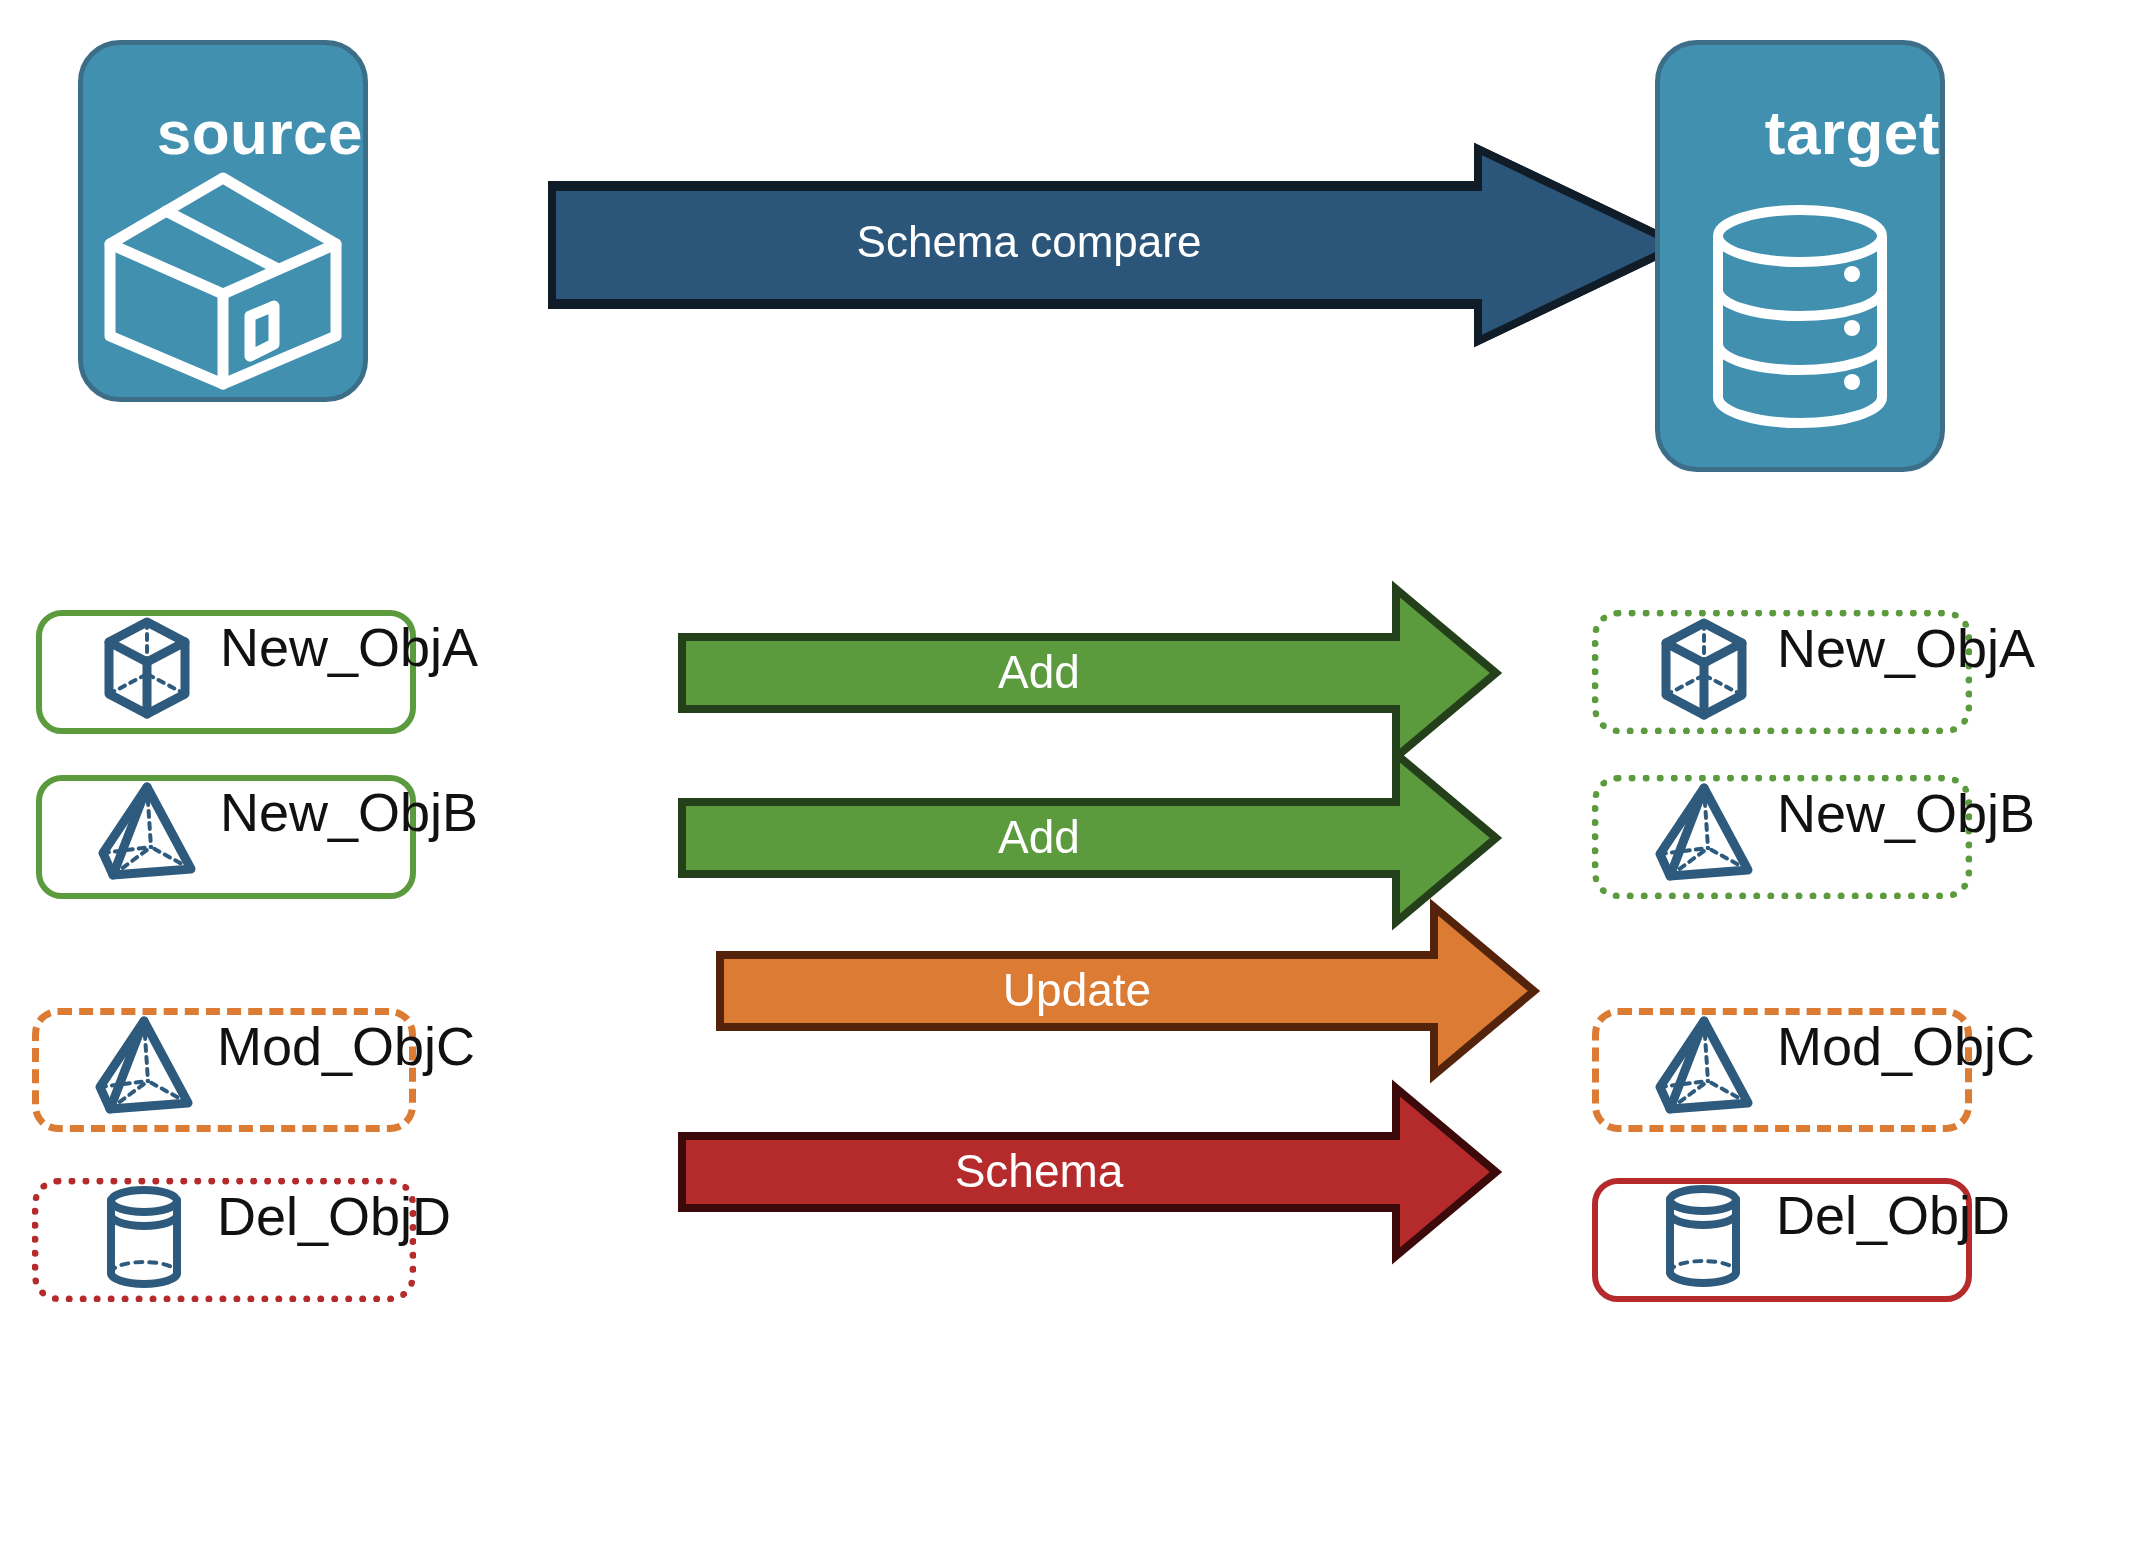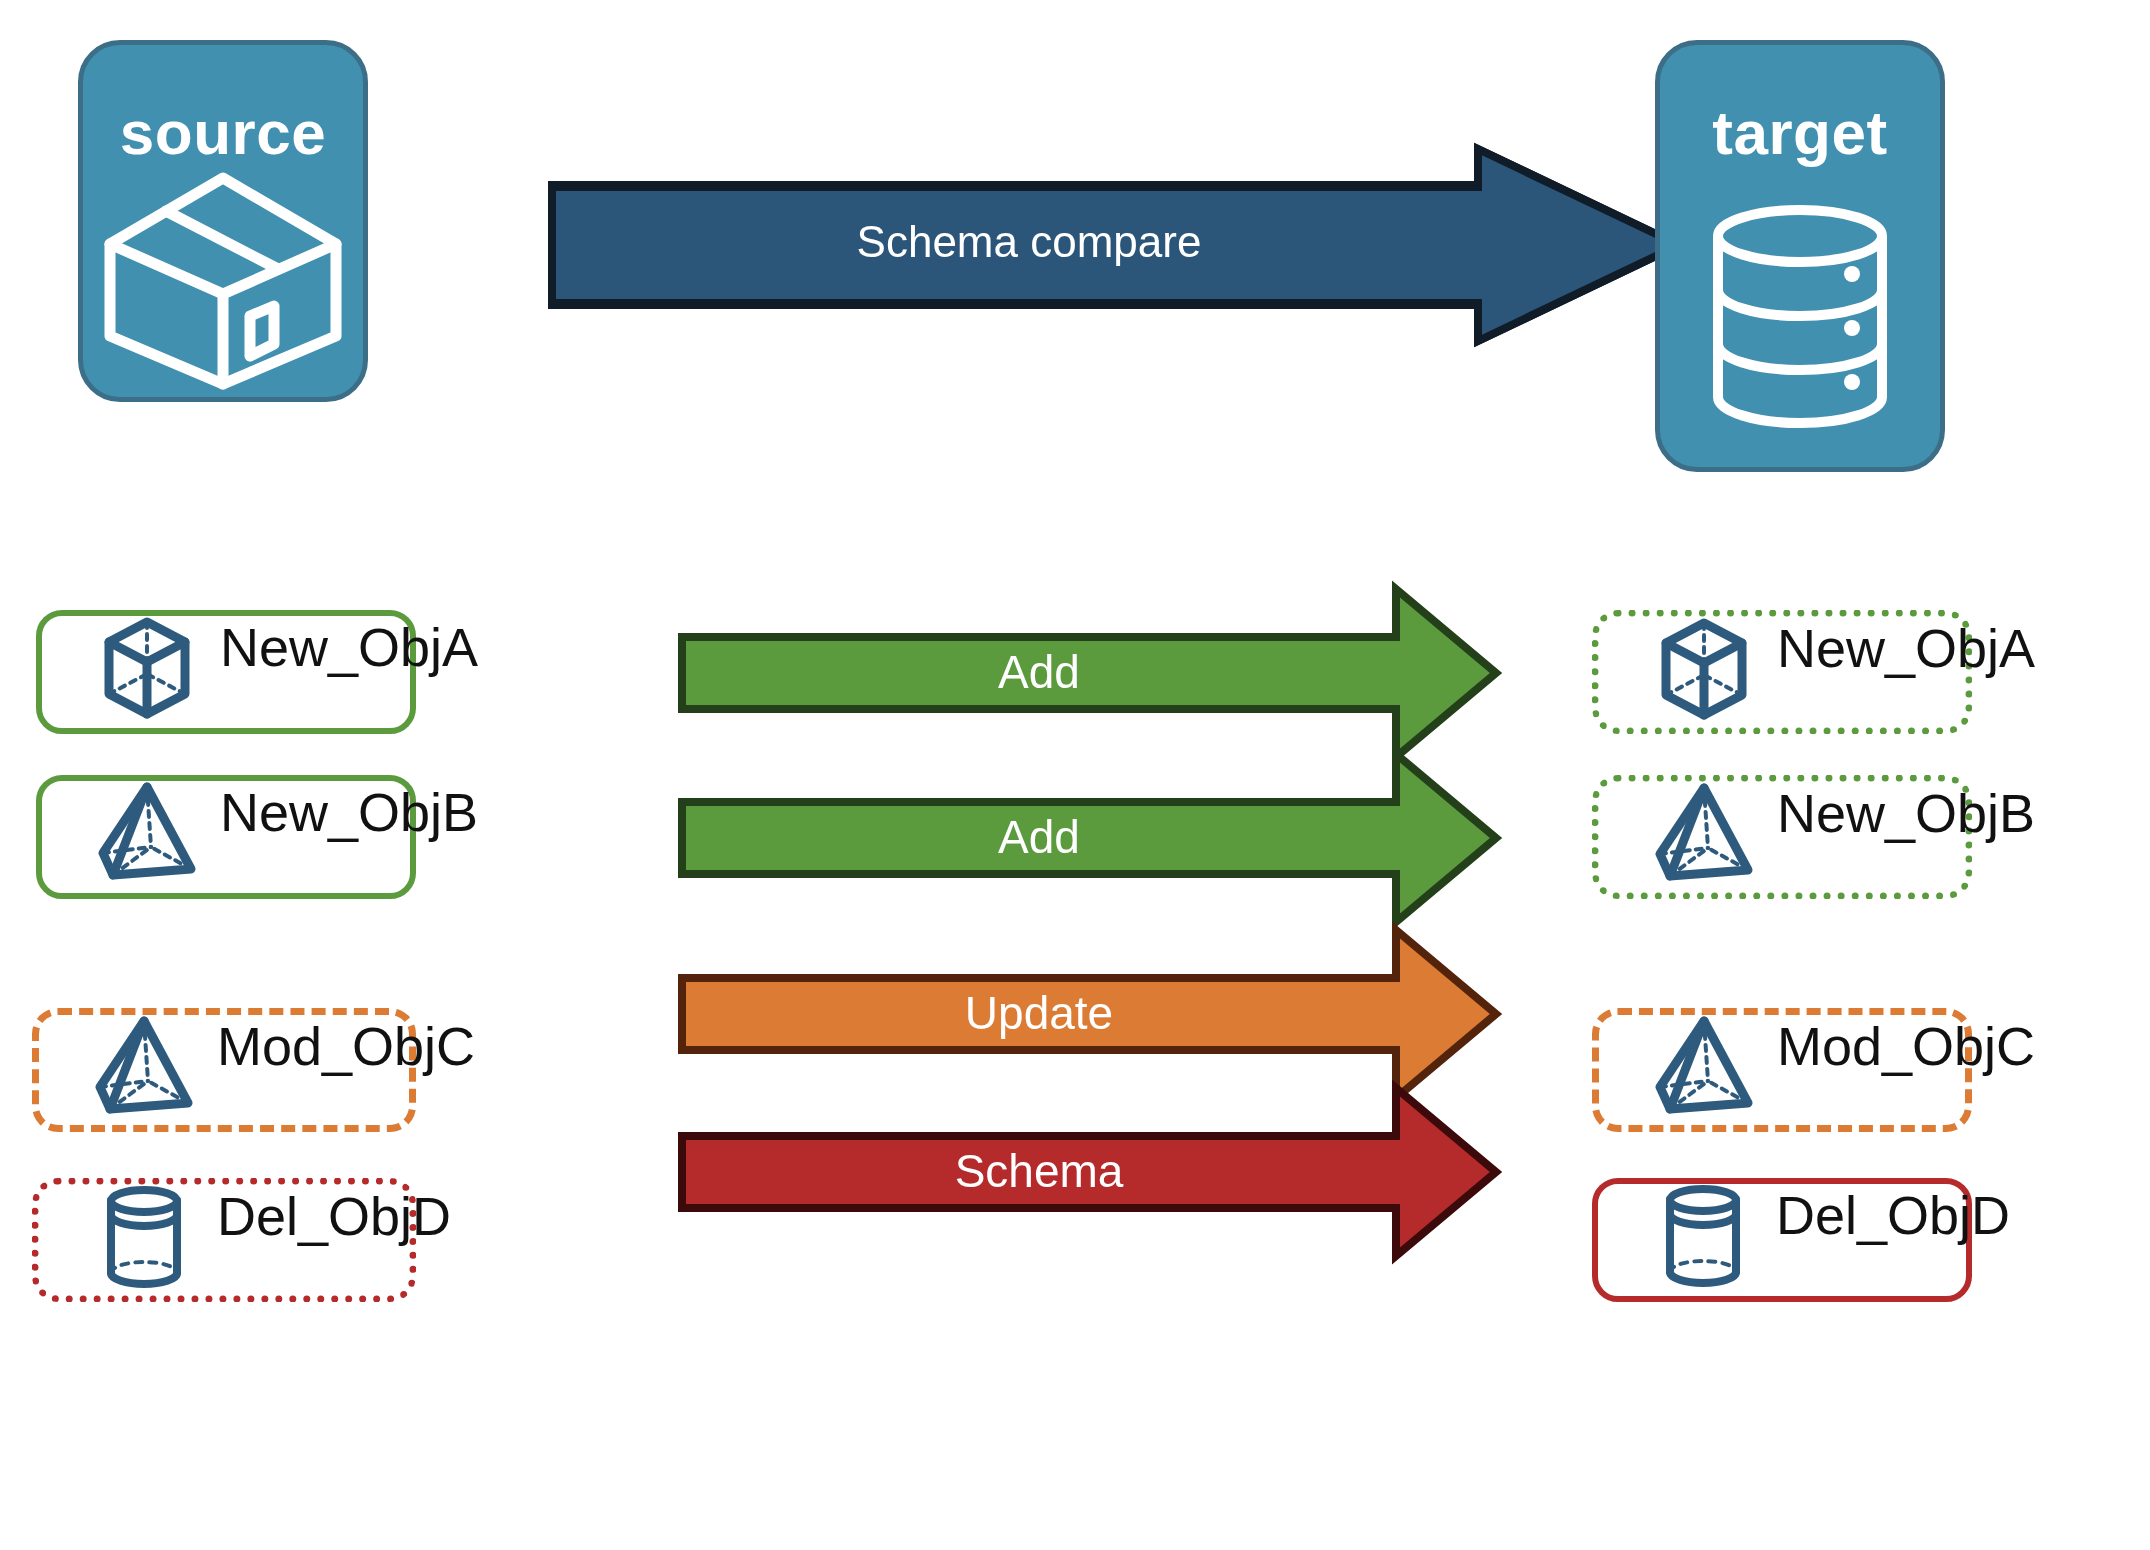--- a/index.html
+++ b/index.html
@@ -4,21 +4,21 @@
 <style>
   html,body{margin:0;padding:0;background:#ffffff;}
   body{width:2150px;height:1550px;position:relative;overflow:hidden;
        font-family:"Liberation Sans","DejaVu Sans",sans-serif;}
 
   .stage{position:absolute;left:0;top:0;width:2150px;height:1550px;}
 
   
   .endpoint{position:absolute;border-radius:42px;background:#4190B0;
             border:5px solid #3C6F87;box-sizing:border-box;}
-  .endpoint .ep-title{position:absolute;left:0;right:0;top:52px;text-align:center;
+  .endpoint .ep-title{position:absolute;left:0;right:0;top:52px;text-align:right;
             color:#ffffff;font-size:62px;font-weight:bold;letter-spacing:.5px;}
   .endpoint .ep-art{position:absolute;left:0;right:0;top:130px;bottom:10px;
             display:flex;align-items:center;justify-content:center;}
 
   #ep-source{left:78px;top:40px;width:290px;height:362px;}
   #ep-target{left:1655px;top:40px;width:290px;height:432px;}
 
   
   #schema-arrow{position:absolute;left:548px;top:145px;width:1135px;height:200px;}
   #schema-arrow .lbl{position:absolute;left:4px;width:930px;top:72px;text-align:center;
@@ -48,21 +48,21 @@
   #tgt-1{left:1592px;top:775px;width:380px;height:124px;}
   #tgt-2{left:1592px;top:1008px;width:380px;height:124px;}
   #tgt-3{left:1592px;top:1178px;width:380px;height:124px;}
 
   
   .actarrow{position:absolute;left:678px;width:822px;height:180px;}
   .actarrow .lbl{position:absolute;left:0;width:690px;top:62px;text-align:center;
             color:#ffffff;font-size:46px;padding-left:16px;}
   #act-0{top:583px;}
   #act-1{top:748px;}
-  #act-2{top:924px;}
+  #act-2{top:901px;margin-left:38px;}
   #act-3{top:1082px;}
 
   svg{display:block;overflow:visible;}
 </style>
 </head>
 <body>
 
 <div class="stage">
 
   <div class="endpoint" id="ep-source">

